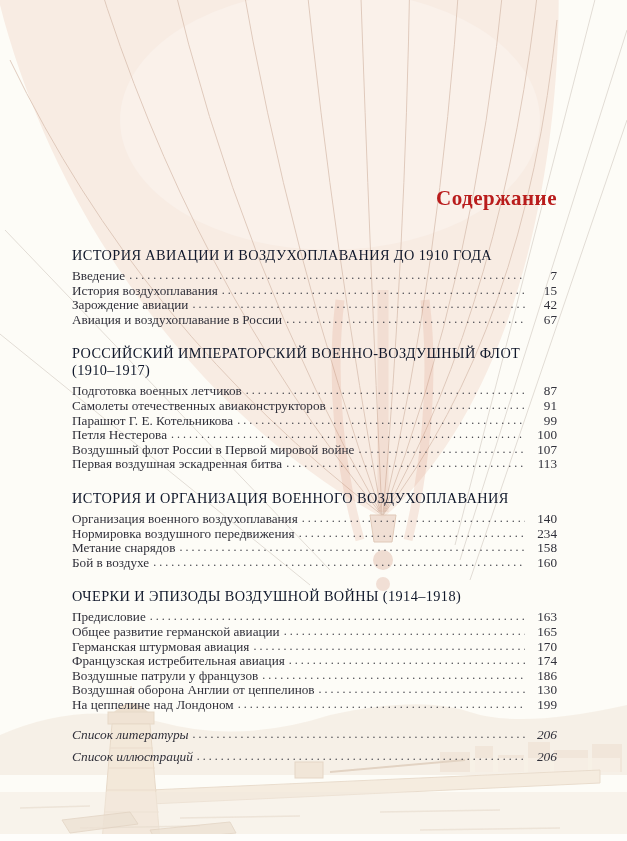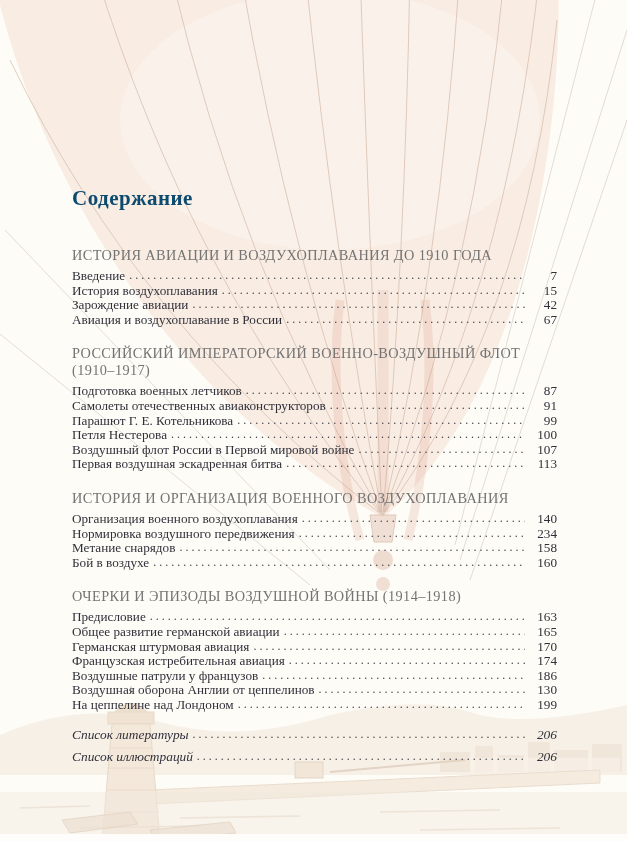--- a/index.html
+++ b/index.html
@@ -11,36 +11,36 @@
     font-family:"Liberation Serif", serif;
   }
   svg.bg{position:absolute;left:0;top:0;width:627px;height:841px;}
   .content{
     position:absolute;left:0;top:0;width:627px;height:841px;
     box-sizing:border-box;
     padding:0 70px 0 72px;
   }
   h1.title{
     margin:186px 0 0 0;
-    text-align:left;
+    text-align:right;
     font-size:21px;
     line-height:24px;
     font-weight:bold;
     letter-spacing:0.5px;
-    color:#0c4a6e;
+    color:#b91c1c;
   }
   .sec{margin-top:18px;}
   .sec.first{margin-top:37px;}
   h2.sec-heading{
     font-size:14.3px;
     line-height:17px;
     font-weight:normal;
     letter-spacing:0.4px;
     margin:16px 0 5px 0;
-    color:#737373;
+    color:#0f172a;
   }
   .sec.first h2.sec-heading{margin-top:0;}
   .row{
     display:flex;
     align-items:baseline;
     font-size:13.2px;
     line-height:14.6px;
     color:#30303a;
   }
   .row .lbl{white-space:nowrap;padding-right:4px;}

